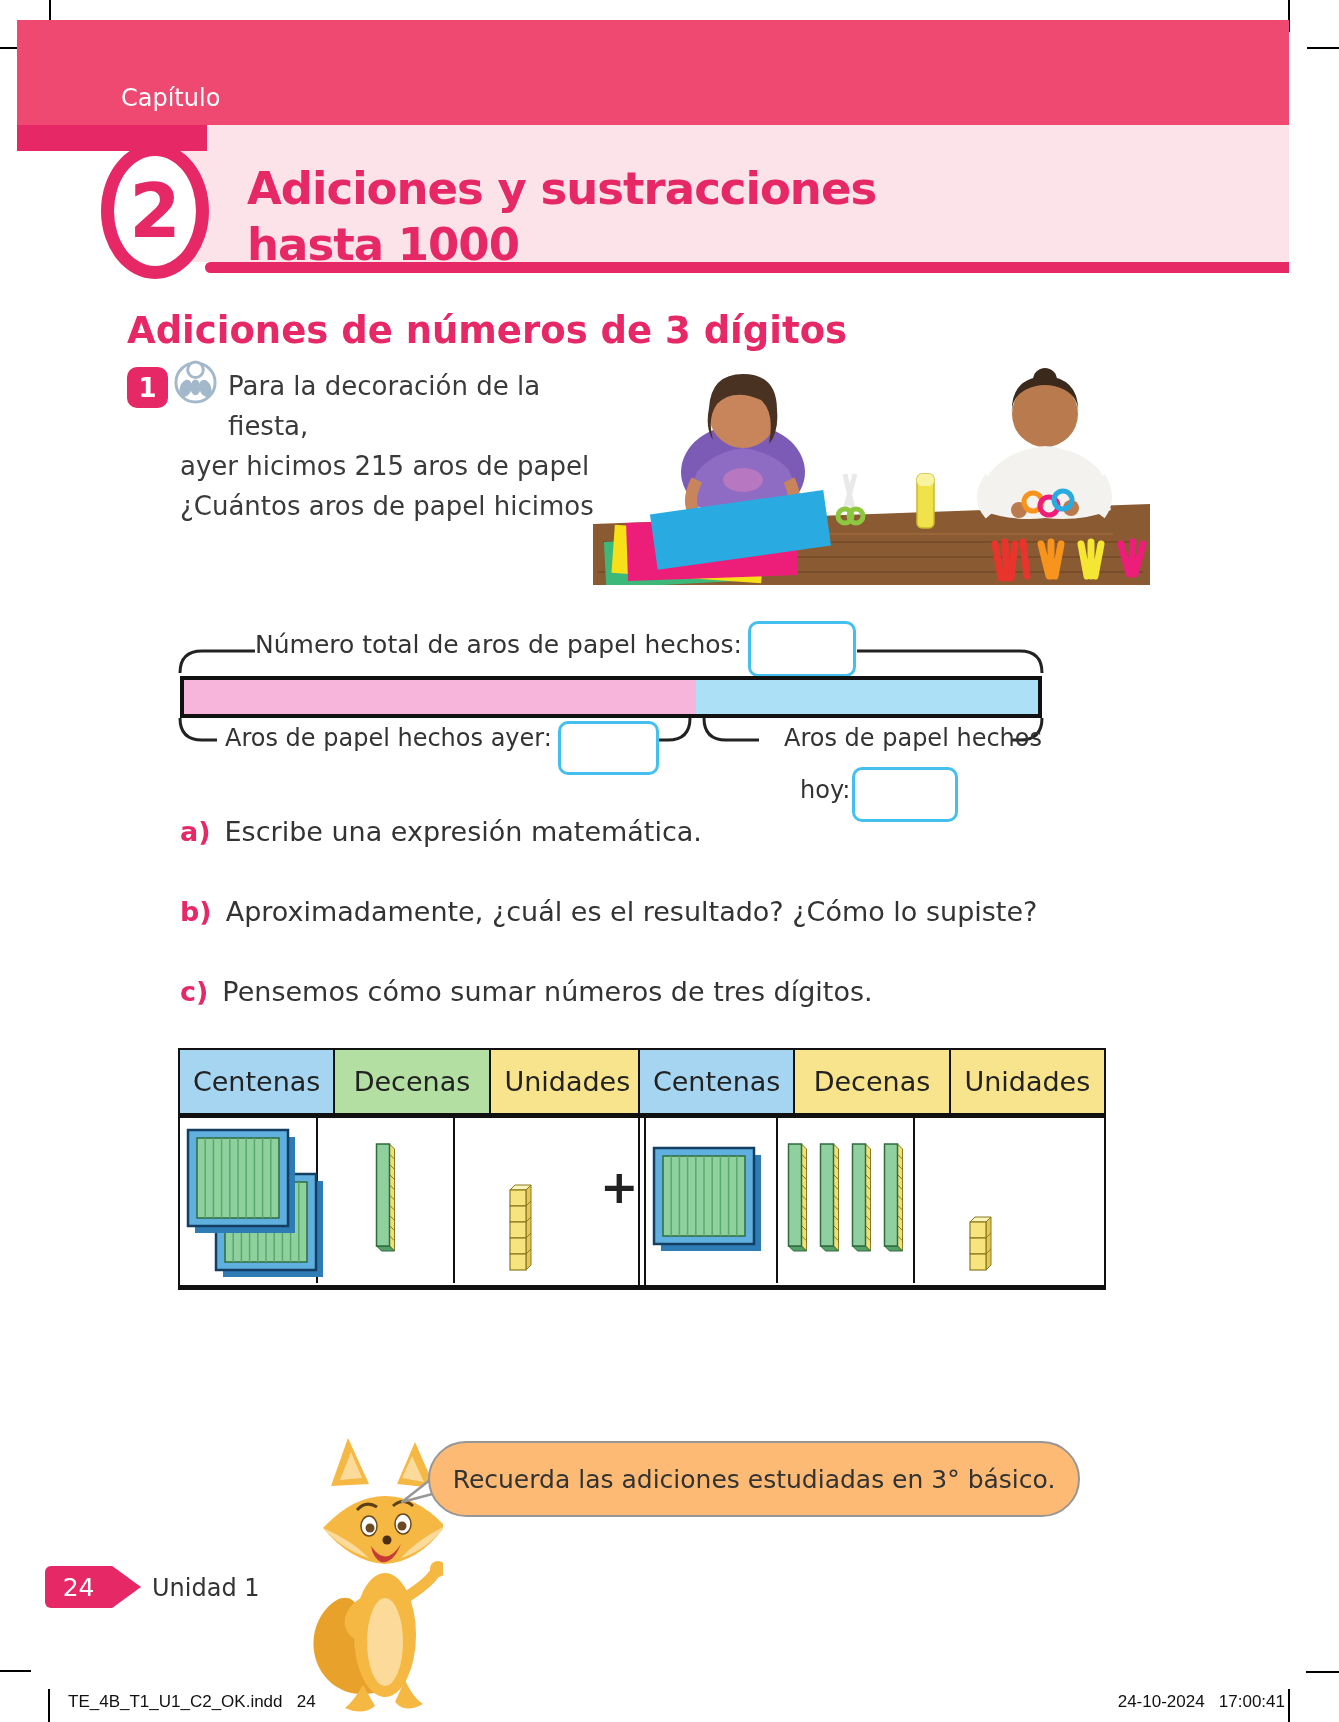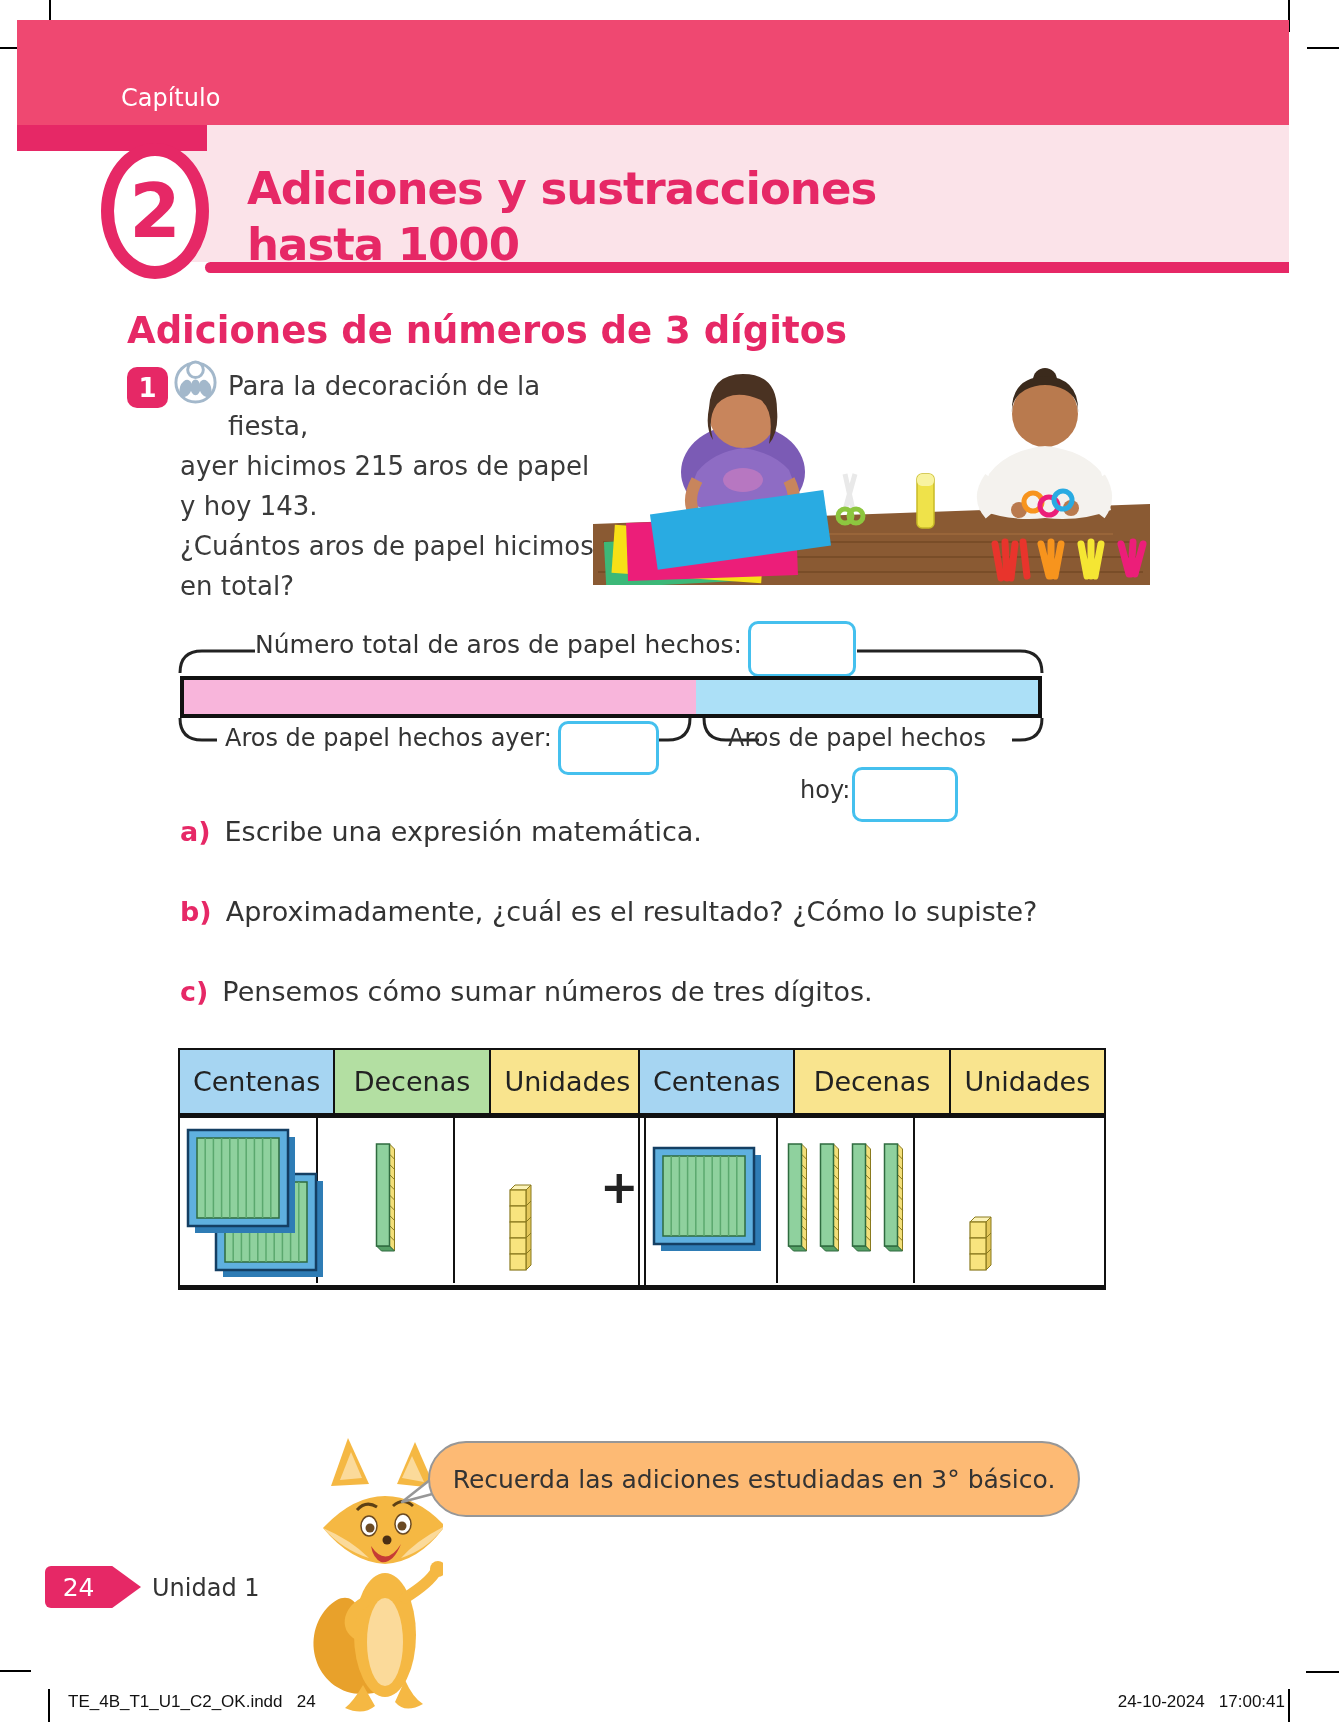--- a/index.html
+++ b/index.html
@@ -33,21 +33,21 @@
   .brackets{position:absolute;left:175px;top:645px;}
   .total-label{position:absolute;left:180px;top:630px;width:562px;text-align:right;font-size:25px;color:#333;}
   .answer-box{position:absolute;background:#fff;border:3px solid var(--input-border-blue,#45C0EE);border-radius:10px;}
   .box-total{left:748px;top:621px;width:102px;height:50px;}
   .box-ayer{left:558px;top:721px;width:95px;height:48px;}
   .box-hoy{left:852px;top:767px;width:100px;height:49px;}
   .the-bar{position:absolute;left:180px;top:676px;width:862px;height:42px;border:4px solid #111;
       box-sizing:border-box;display:flex;}
   .the-bar div{height:100%;}
   .ayer-label{position:absolute;left:225px;top:724px;font-size:24px;color:#333;}
-  .hechos-label{position:absolute;left:728px;top:724px;width:314px;text-align:left;font-size:24px;color:#333;}
+  .hechos-label{position:absolute;left:728px;top:724px;width:314px;text-align:right;font-size:24px;color:#333;}
   .hoy-label{position:absolute;left:800px;top:776px;font-size:24px;color:#333;}
   
   .task{position:absolute;left:180px;font-size:27px;color:#333;}
   .task b{color:var(--accent-pink,#E62866);margin-right:14px;}
   
   .pvt{position:absolute;width:468px;}
   .pvt-head{display:flex;height:70px;border:2px solid #111;border-bottom:5px solid #111;box-sizing:border-box;}
   .pvt-cell{flex:1;display:flex;align-items:center;justify-content:center;font-size:27px;color:#222;}
   .pvt-cell + .pvt-cell{border-left:2px solid #111;}
   .pvt-bodywrap{border:2px solid #111;border-top:none;border-bottom:5px solid #111;box-sizing:border-box;height:172px;}
@@ -103,23 +103,21 @@
   <svg class="group-icon" width="47" height="47" viewBox="0 0 48 48">
     <circle cx="24" cy="25" r="20" fill="#fff" stroke="#A3B8CB" stroke-width="3"></circle>
     <circle cx="24" cy="12" r="8" fill="#fff" stroke="#A3B8CB" stroke-width="3"></circle>
     <ellipse cx="14" cy="31" rx="6" ry="9" fill="#A3B8CB" transform="rotate(18 14 31)"></ellipse>
     <ellipse cx="34" cy="31" rx="6" ry="9" fill="#A3B8CB" transform="rotate(-18 34 31)"></ellipse>
     <ellipse cx="24" cy="30" rx="5" ry="8" fill="#A3B8CB"></ellipse>
   </svg>
   <div class="q-text">
     <div class="l1">Para la decoración de la fiesta,</div>
     <div>ayer hicimos 215 aros de papel</div>
-    <div>y hoy 143.</div>
     <div>¿Cuántos aros de papel hicimos</div>
-    <div>en total?</div>
   </div>
 
   <svg class="photo" width="557" height="233" viewBox="0 0 557 233">
     <rect x="0" y="0" width="557" height="233" fill="#ffffff"></rect>
 
     <polygon points="0,172 557,152 557,233 0,233" fill="#8a5a33"></polygon>
     <path d="M10,190 H540 M20,205 H547 M5,220 H550" stroke="#6e4522" stroke-width="2" fill="none" opacity="0.6"></path>
     <path d="M30,182 H520" stroke="#a06a3c" stroke-width="2" fill="none" opacity="0.7"></path>
 
     <ellipse cx="150" cy="120" rx="62" ry="48" fill="#7b5bb5"></ellipse>

